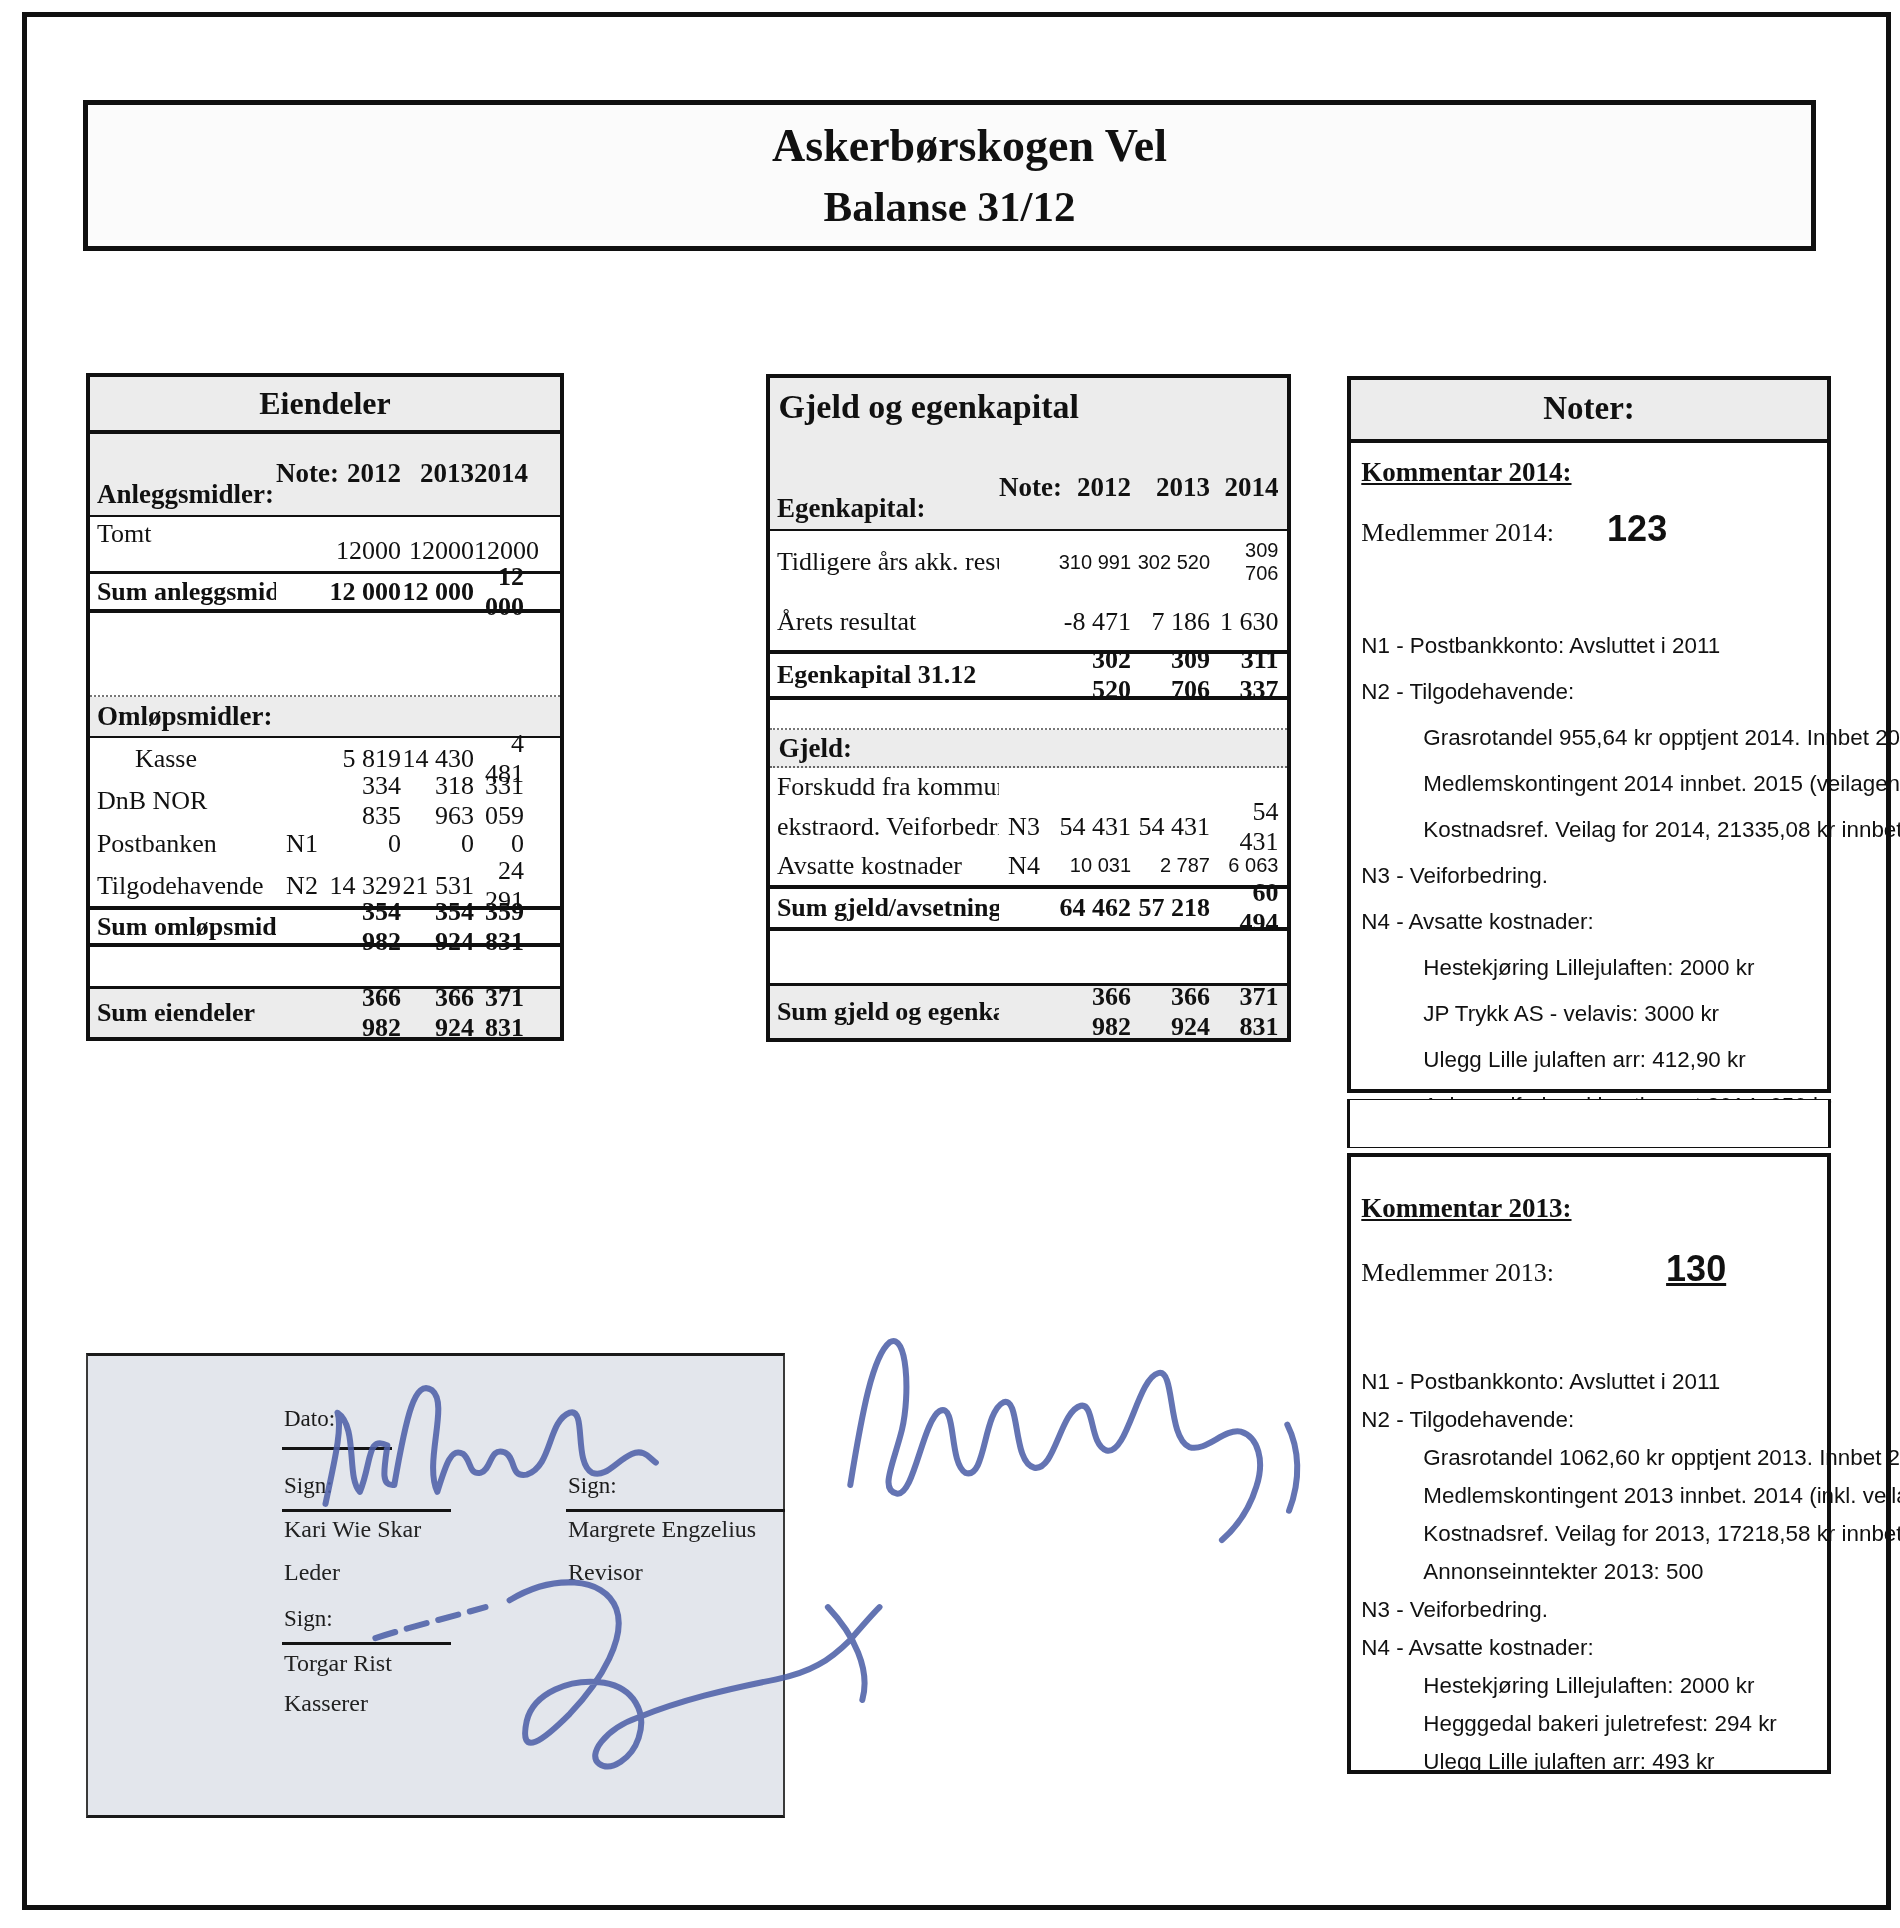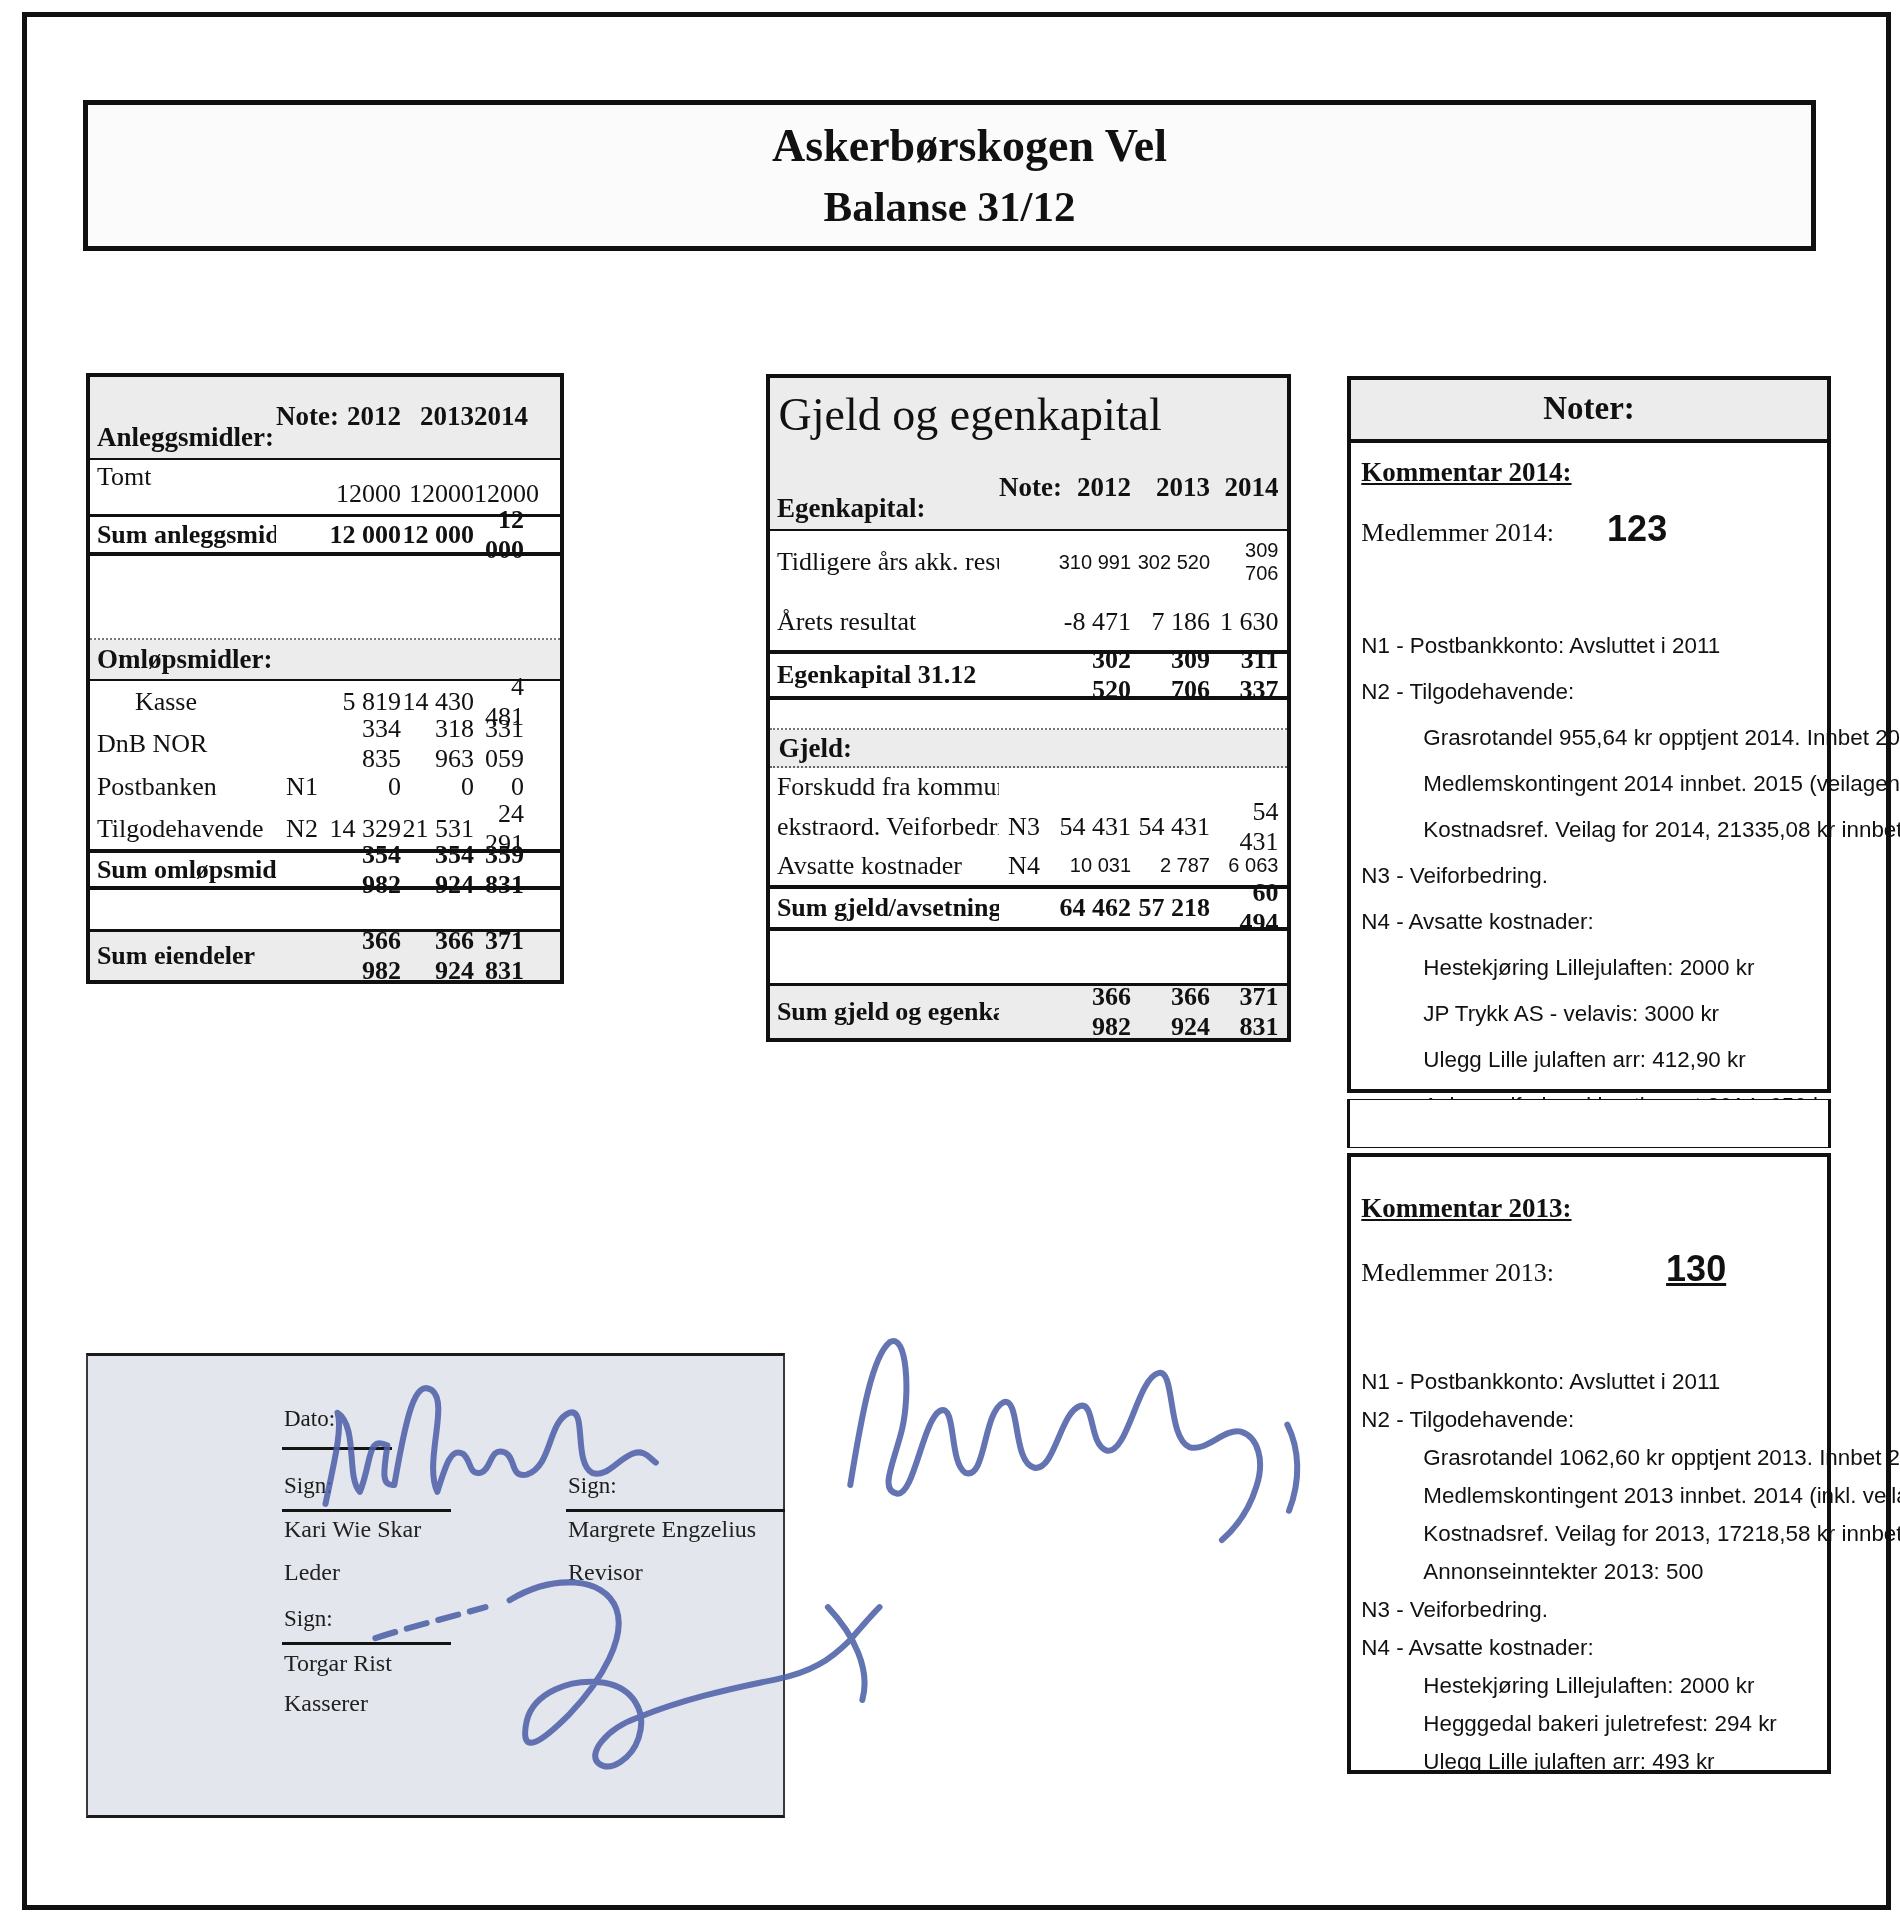--- a/index.html
+++ b/index.html
@@ -61,20 +61,21 @@
 <div id="page">
 
   <div id="outer-frame" class="abs"></div>
 
   <div id="title-box" class="abs noise">
     <div class="l1">Askerbørskogen Vel</div>
     <div class="l2">Balanse 31/12</div>
   </div>
 
   <div class="tbl abs" style="left:86px;top:373px;width:478px;">
+    <div class="band noise" style="height:53px;border-bottom:4.3px solid #101010;text-align:center;font-size:32px;font-weight:bold;line-height:52px;">Eiendeler</div>
     <div class="row band colhdr noise" style="height:83px;border-bottom:2.6px solid #101010;">
       <span class="cl sec">Anleggsmidler:</span>
       <span class="cn nh">Note:</span>
       <span class="cv1 yh">2012</span>
       <span class="cv2 yh">2013</span>
       <span class="cv3 yh">2014</span>
     </div>
     <div class="row" style="height:57px;border-bottom:3.4px solid #101010;align-items:flex-start;">
       <span class="cl" style="padding-top:2px;">Tomt</span>
       <span class="cn"></span>
@@ -132,21 +133,21 @@
       <span class="cl">Sum eiendeler</span>
       <span class="cn"></span>
       <span class="cv1">366 982</span>
       <span class="cv2">366 924</span>
       <span class="cv3">371 831</span>
     </div>
   </div>
 
   <div class="tbl abs" style="left:766px;top:374px;width:525px;">
     <div class="band noise" style="height:151px;border-bottom:2.6px solid #101010;position:relative;">
-      <div style="padding:10.3px 0 0 8.6px;font-size:46px;font-weight:normal;">Gjeld og egenkapital</div>
+      <div style="padding:10.3px 0 0 8.6px;font-size:34px;font-weight:bold;">Gjeld og egenkapital</div>
       <div class="row colhdr" style="position:absolute;left:0;right:0;bottom:0;height:79px;">
         <span class="cl sec">Egenkapital:</span>
         <span class="gn nh">Note:</span>
         <span class="gv1 yh">2012</span>
         <span class="gv2 yh">2013</span>
         <span class="gv3 yh">2014</span>
       </div>
     </div>
     <div class="row" style="height:62px;">
       <span class="cl">Tidligere års akk. resultat</span>

